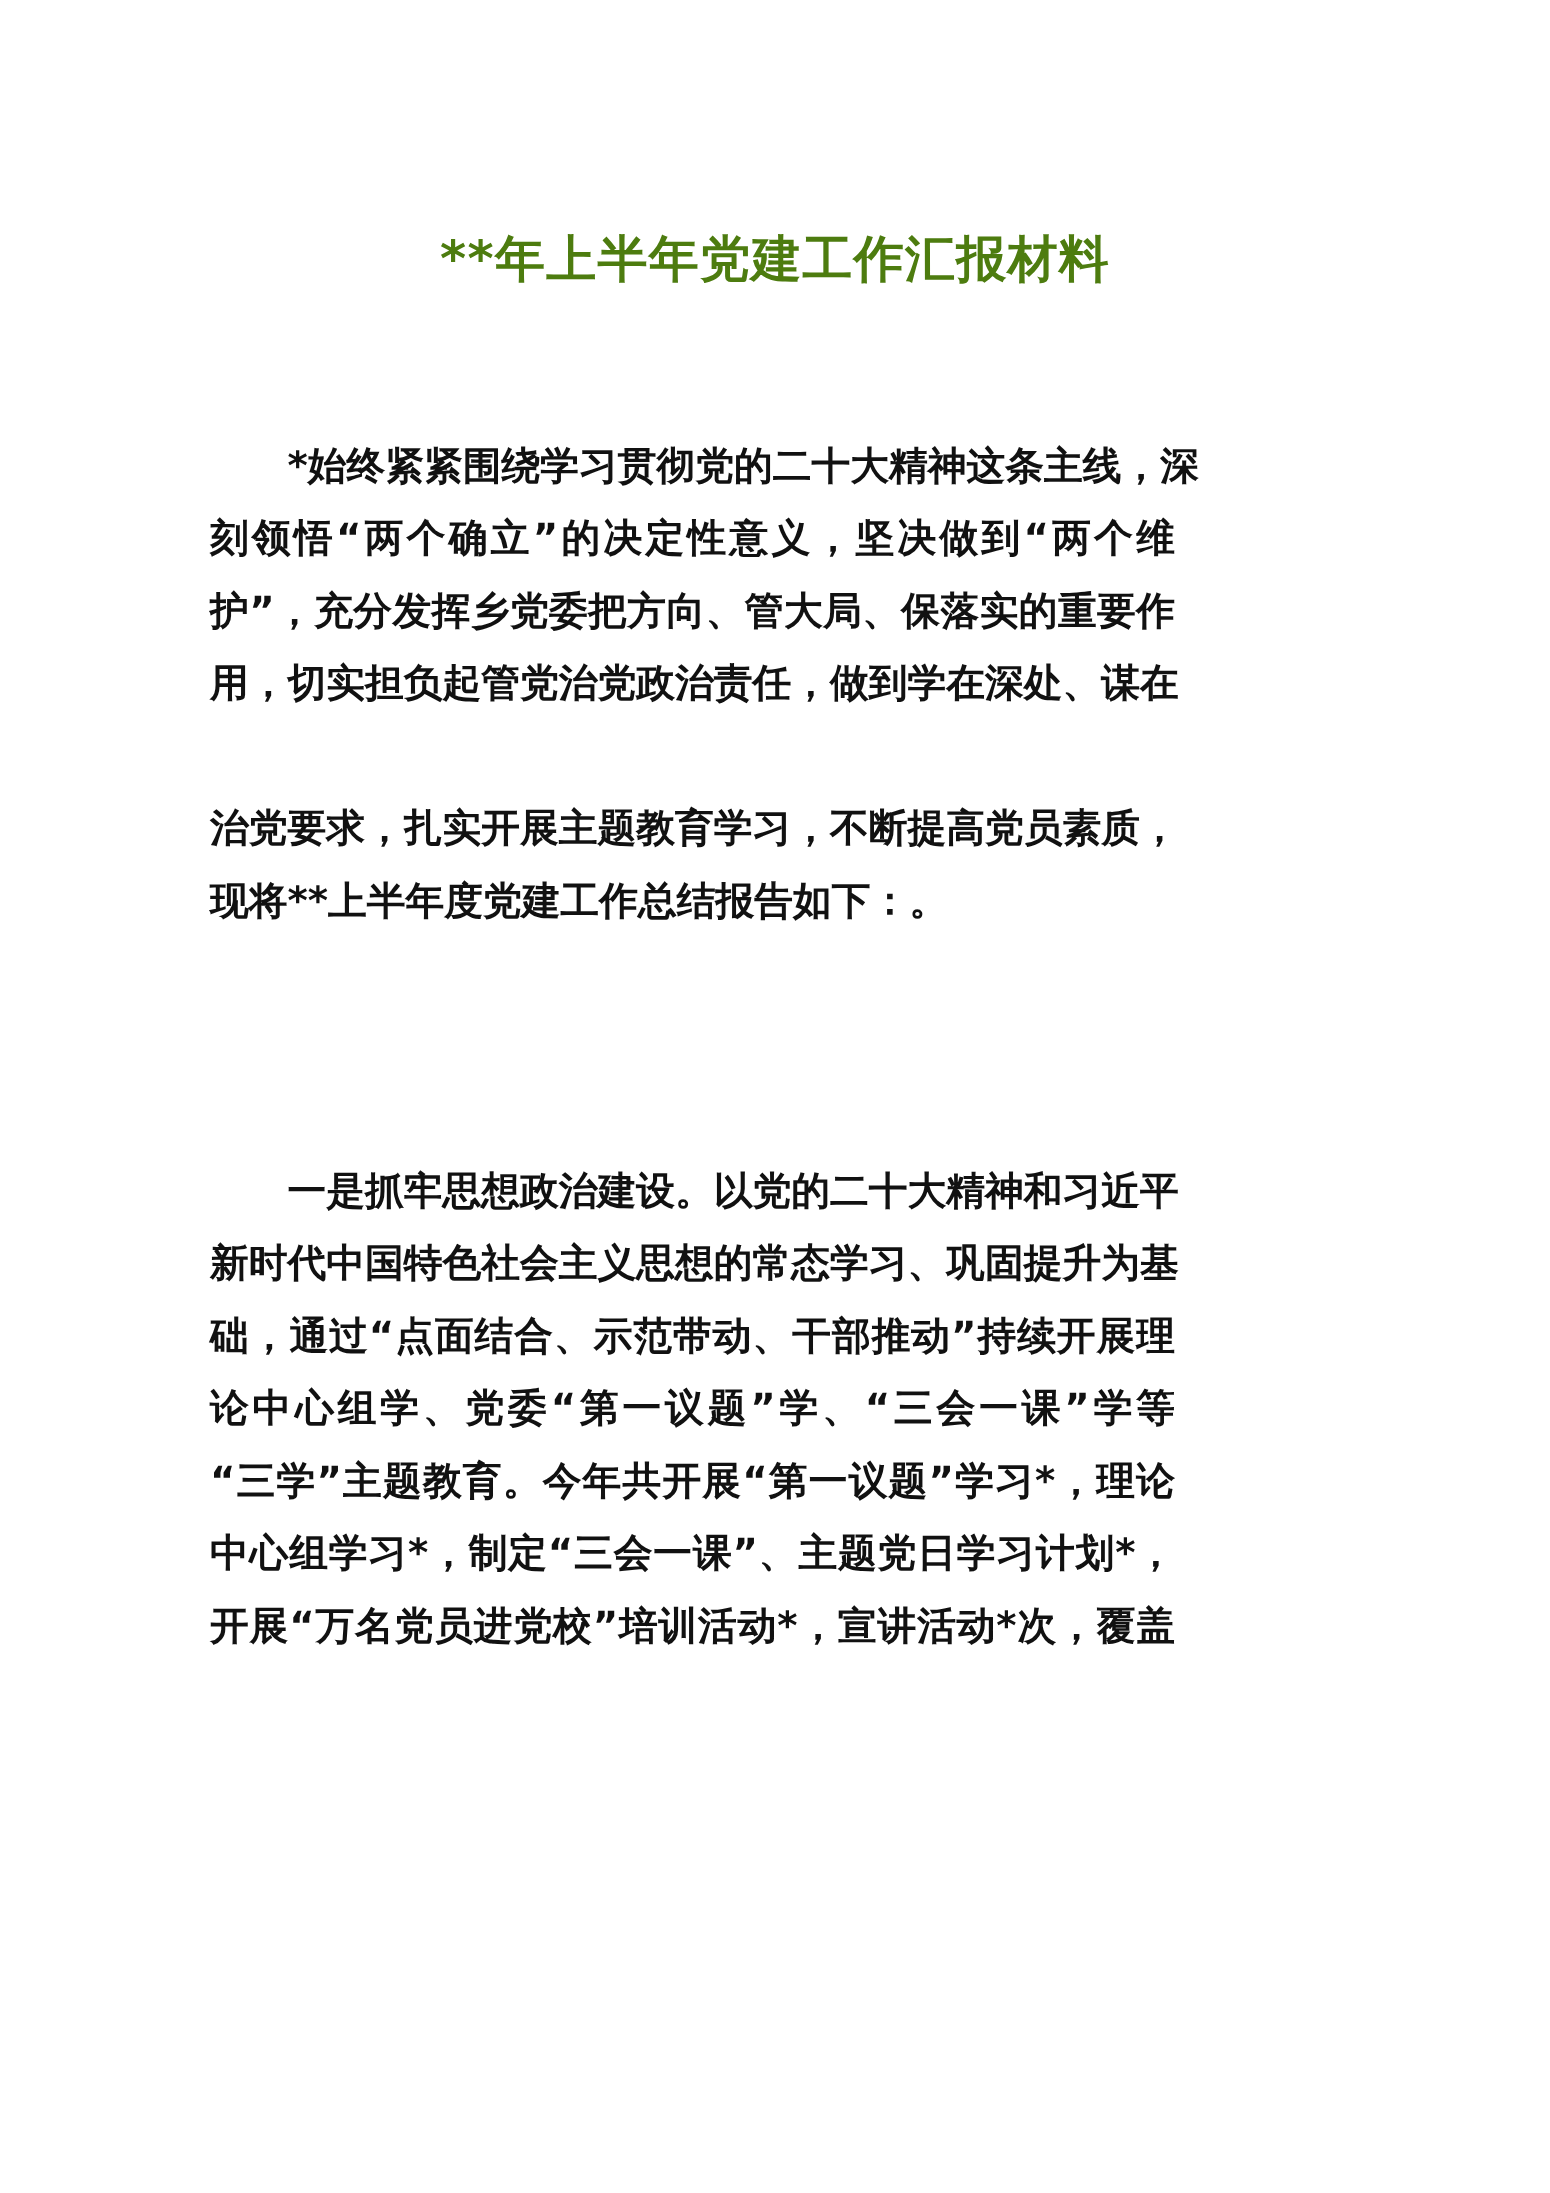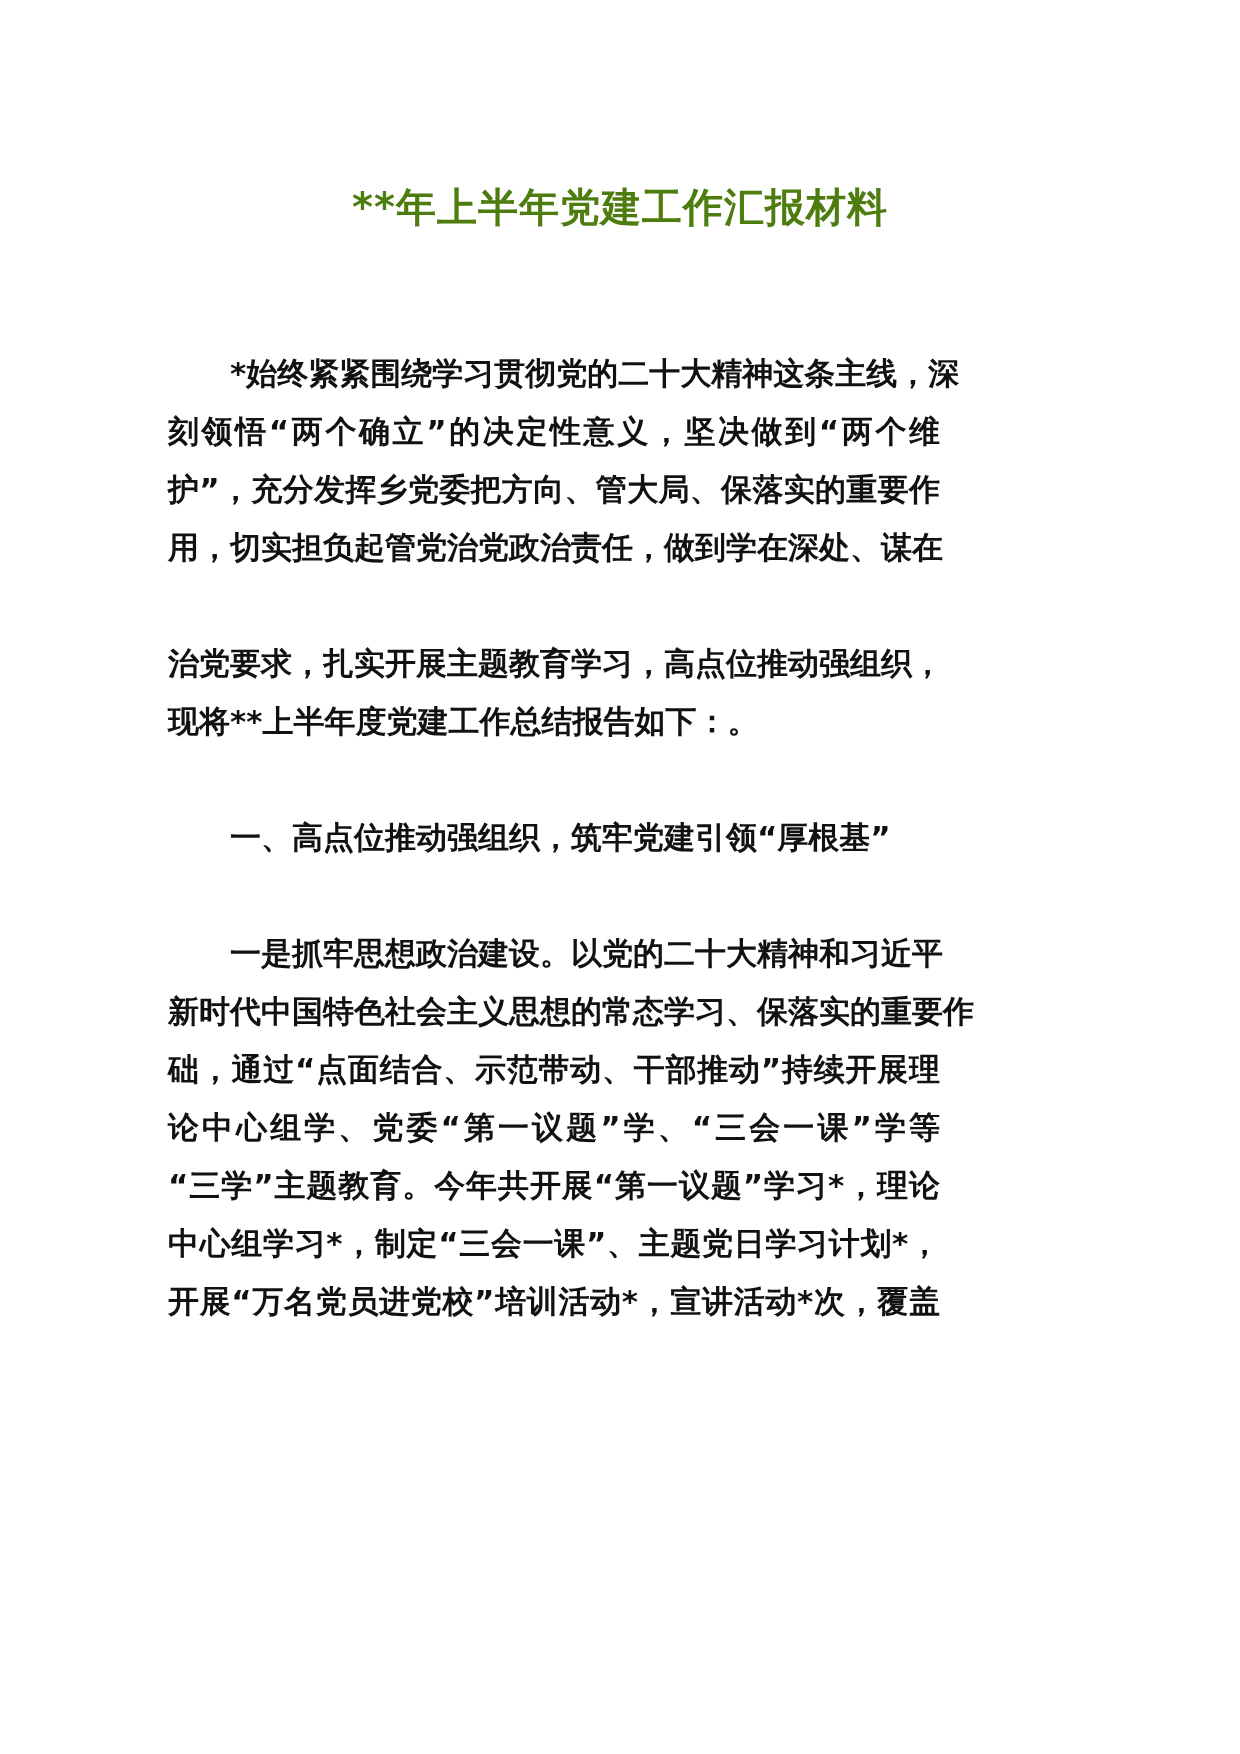--- a/index.html
+++ b/index.html
@@ -23,25 +23,24 @@
 </head>
 <body>
 
 <div class="page">
   <div class="title">**年上半年党建工作汇报材料</div>
 
   <div class="line indent" style="top:344px">*始终紧紧围绕学习贯彻党的二十大精神这条主线，深</div>
   <div class="line" style="top:402px">刻领悟“两个确立”的决定性意义，坚决做到“两个维</div>
   <div class="line" style="top:460px">护”，充分发挥乡党委把方向、管大局、保落实的重要作</div>
   <div class="line" style="top:518px">用，切实担负起管党治党政治责任，做到学在深处、谋在</div>
-  <div class="line" style="top:634px">治党要求，扎实开展主题教育学习，高点位推动强组织，</div>
+  <div class="line" style="top:634px">治党要求，扎实开展主题教育学习，不断提高党员素质，</div>
   <div class="line last" style="top:692px">现将**上半年度党建工作总结报告如下：。</div>
 
-  <div class="line indent last" style="top:808px">一、高点位推动强组织，筑牢党建引领“厚根基”</div>
 
   <div class="line indent" style="top:924px">一是抓牢思想政治建设。以党的二十大精神和习近平</div>
-  <div class="line" style="top:982px">新时代中国特色社会主义思想的常态学习、保落实的重要作</div>
+  <div class="line" style="top:982px">新时代中国特色社会主义思想的常态学习、巩固提升为基</div>
   <div class="line" style="top:1040px">础，通过“点面结合、示范带动、干部推动”持续开展理</div>
   <div class="line" style="top:1098px">论中心组学、党委“第一议题”学、“三会一课”学等</div>
   <div class="line" style="top:1214px">中心组学习*，制定“三会一课”、主题党日学习计划*，</div>
   <div class="line" style="top:1156px">“三学”主题教育。今年共开展“第一议题”学习*，理论</div>
   <div class="line" style="top:1272px">开展“万名党员进党校”培训活动*，宣讲活动*次，覆盖</div>
 </div>
 
 </body></html>

